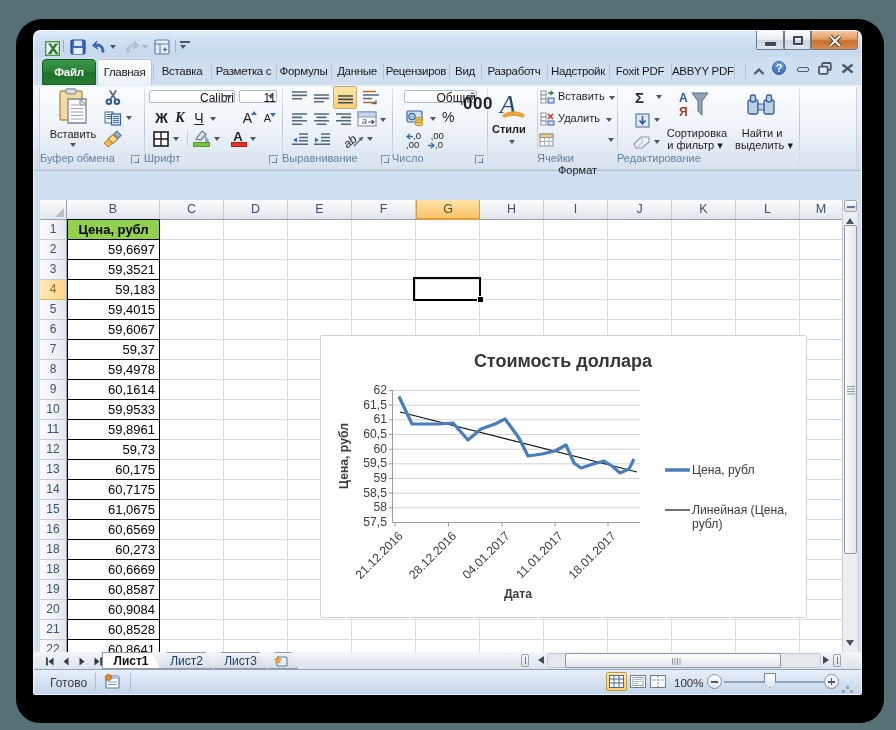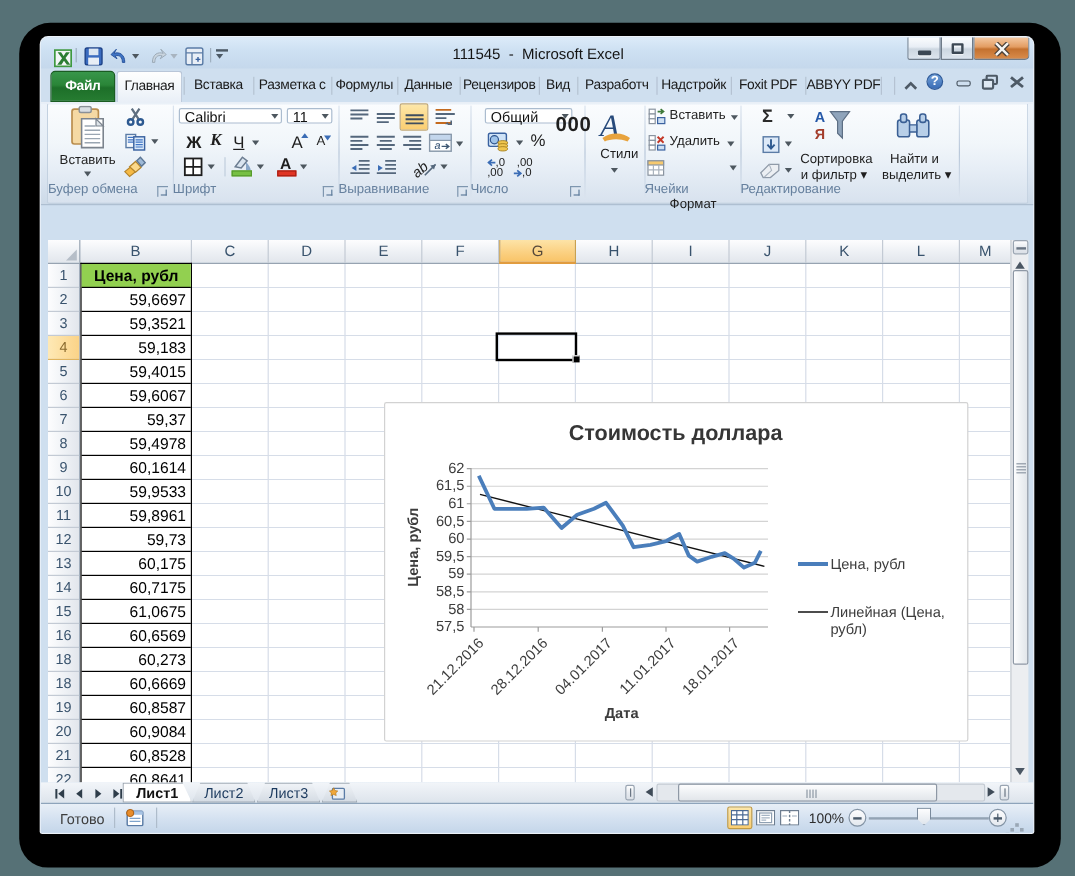--- a/index.html
+++ b/index.html
@@ -27,21 +27,21 @@
 #ribbon { position:absolute; left:0; top:54px; width:829px; height:86px;
   background:linear-gradient(180deg,#edf3fa 0%,#e3ecf5 50%,#d6e1ee 82%,#cddae8 100%);
   border-top:1px solid #e9eff7; border-bottom:1px solid #aebfd1; }
 #ribbon-inner { position:absolute; left:5px; top:0; width:818px; height:84px;
   background:linear-gradient(180deg,#fafcfe 0%,#f1f6fa 40%,#e7eef6 65%,#dfe8f2 82%,#d8e2ee 100%);
   border:1px solid #c3d1e0; border-top:1px solid #eef3f9; border-radius:2px; }
 .gsep { position:absolute; top:3px; height:78px; width:1px; background:linear-gradient(180deg,#dbe4ef,#b9c8da 50%,#dbe4ef); }
 .glabel { position:absolute; top:67px; height:14px; font-size:11px; color:#66809e; text-align:left; }
 .launcher { position:absolute; top:70px; width:9px; height:9px; border-left:1.2px solid #7e96af; border-top:1.2px solid #7e96af; }
 .launcher:after { content:""; position:absolute; left:2px; top:2px; width:4px; height:4px; border-right:1.5px solid #5f7d9c; border-bottom:1.5px solid #5f7d9c; }
-.combo { position:absolute; height:13px; background:#fff; border:1px solid #abbccf; border-radius:2px; font-size:12px; color:#111; padding-left:4px; }
+.combo { position:absolute; height:13px; background:#fff; border:1px solid #abbccf; border-radius:2px; font-size:12px; color:#111; padding-left:4px;text-align:right; }
 .combo .ar { position:absolute; right:2px; top:4px; width:0; height:0; border:3px solid transparent; border-top:4px solid #4d575f; }
 .dar { width:0; height:0; border:3px solid transparent; border-top:4px solid #4d575f; position:absolute; }
 
 #fbar { position:absolute; left:0; top:141px; width:829px; height:26px; background:linear-gradient(180deg,#d7e3f0,#ccdbeb); }
 #namebox { position:absolute; left:6px; top:2px; width:157px; height:21px; background:#fff; border:1px solid #a9b9cc; font-size:12px; color:#111; text-align:center; line-height:20px; }
 #fxpill { position:absolute; left:167px; top:3px; width:81px; height:20px; background:linear-gradient(180deg,#dde3ea,#cfd7e0); border:1px solid #b2bfcd; border-radius:9px; }
 #finput { position:absolute; left:249px; top:2px; width:558px; height:21px; background:#fff; border:1px solid #a9b9cc; }
 #colheads { position:absolute; left:6px; top:169px; width:802px; height:20px;
   background:linear-gradient(180deg,#fdfdfe 0%,#eef1f5 50%,#e2e6ec 100%); border-bottom:1px solid #97a3b1; }
 .colh { position:absolute; top:0; height:19px; border-right:1px solid #c3cad4; font-size:12.5px; color:#39536d; text-align:center; line-height:19px; }
@@ -70,21 +70,20 @@
   background:linear-gradient(180deg,#f0f3f7,#d5dce4); border:1px solid #8f9aa5; clip-path:polygon(7px 0, calc(100% - 7px) 0, 100% 100%, 0 100%); }
 #stab1 { background:#fff; font-weight:bold; color:#111; clip-path:polygon(0 0, calc(100% - 8px) 0, 100% 100%, 0 100%); }
 
 #chart { position:absolute; left:286px; top:304px; width:487px; height:283px; background:#fff; border:1px solid #d2d2d2; border-radius:2px; }
 </style>
 </head>
 <body>
 <div id="frame"></div>
 <div id="win">
   <div id="titlebar">
-    <div id="title-text">111545&nbsp; -&nbsp; Microsoft Excel</div>
     <svg class="abs" style="left:11px; top:10px;" width="15" height="15" viewBox="0 0 15 15">
       <rect x="0.5" y="0.5" width="14" height="14" fill="#f4f6f8" stroke="#3e9940" stroke-width="1.8"></rect>
       <path d="M3 2.5 L6.7 7.5 L2.7 13 H6.2 L8.3 9.7 L10.7 13 H13.6 L9.6 7.4 L13.2 2.5 H10 L8 5.6 L5.9 2.5 Z" fill="#2c7d33"></path>
     </svg>
     <div class="abs" style="left:29px; top:9px; width:1px; height:12px; background:#9fb0c0;"></div>
     <svg class="abs" style="left:36px; top:8px;" width="16" height="16" viewBox="0 0 16 16">
       <rect x="1" y="1" width="14" height="14" rx="1.5" fill="#3a6bbf" stroke="#1f4489" stroke-width="1.2"></rect>
       <rect x="4" y="1.5" width="8" height="5.5" fill="#dbe6f2"></rect>
       <rect x="3.5" y="9" width="9" height="6" fill="#e8eef6"></rect>
     </svg>
@@ -350,21 +349,21 @@
           <path d="M0 3.5 H5 M3 1 L6 3.5 L3 6" stroke="#3a6cb5" stroke-width="1.4" fill="none"></path>
         </svg>,0</div>
     <div class="glabel" style="left:358px; width:95px;">Число</div>
     <div class="launcher" style="left:441px;"></div>
 
     <div class="abs" style="left:458px; top:1px; width:40px; height:62px; border:1px solid transparent;"></div>
     <svg class="abs" style="left:462px; top:4px;" width="32" height="30" viewBox="0 0 32 30">
       <text x="4" y="24" font-size="26" font-family="Liberation Serif" font-style="italic" fill="#274a7b">A</text>
       <path d="M6 26 C14 20 24 22 29 26 L27 29 C20 26 12 27 8 29 Z" fill="#e8a33d"></path>
     </svg>
-    <div class="abs" style="left:458px; top:38px; width:40px; text-align:right; font-size:11px; color:#1e1e1e;">Стили</div>
+    <div class="abs" style="left:458px; top:38px; width:40px; text-align:left; font-size:11px; color:#1e1e1e;font-weight:bold;">Стили</div>
     <div class="dar" style="left:475px; top:55px;"></div>
 
     <svg class="abs" style="left:506px; top:5px;" width="15" height="15" viewBox="0 0 15 15">
         <g fill="#fff" stroke="#8a94a0" stroke-width="1"></g>
         <rect x="1" y="1" width="5" height="4" fill="#fff" stroke="#8a94a0"></rect>
         <rect x="1" y="5" width="5" height="4" fill="#fff" stroke="#8a94a0"></rect>
         <rect x="1" y="9" width="5" height="4" fill="#fff" stroke="#8a94a0"></rect>
         <path d="M8 3 h5 M10.5 1 l2.5 2 -2.5 2" stroke="#3f7a3a" stroke-width="1.3" fill="none"></path>
         <rect x="8" y="8" width="6" height="5" fill="#cfe0f3" stroke="#3a62a0"></rect>
       </svg>

